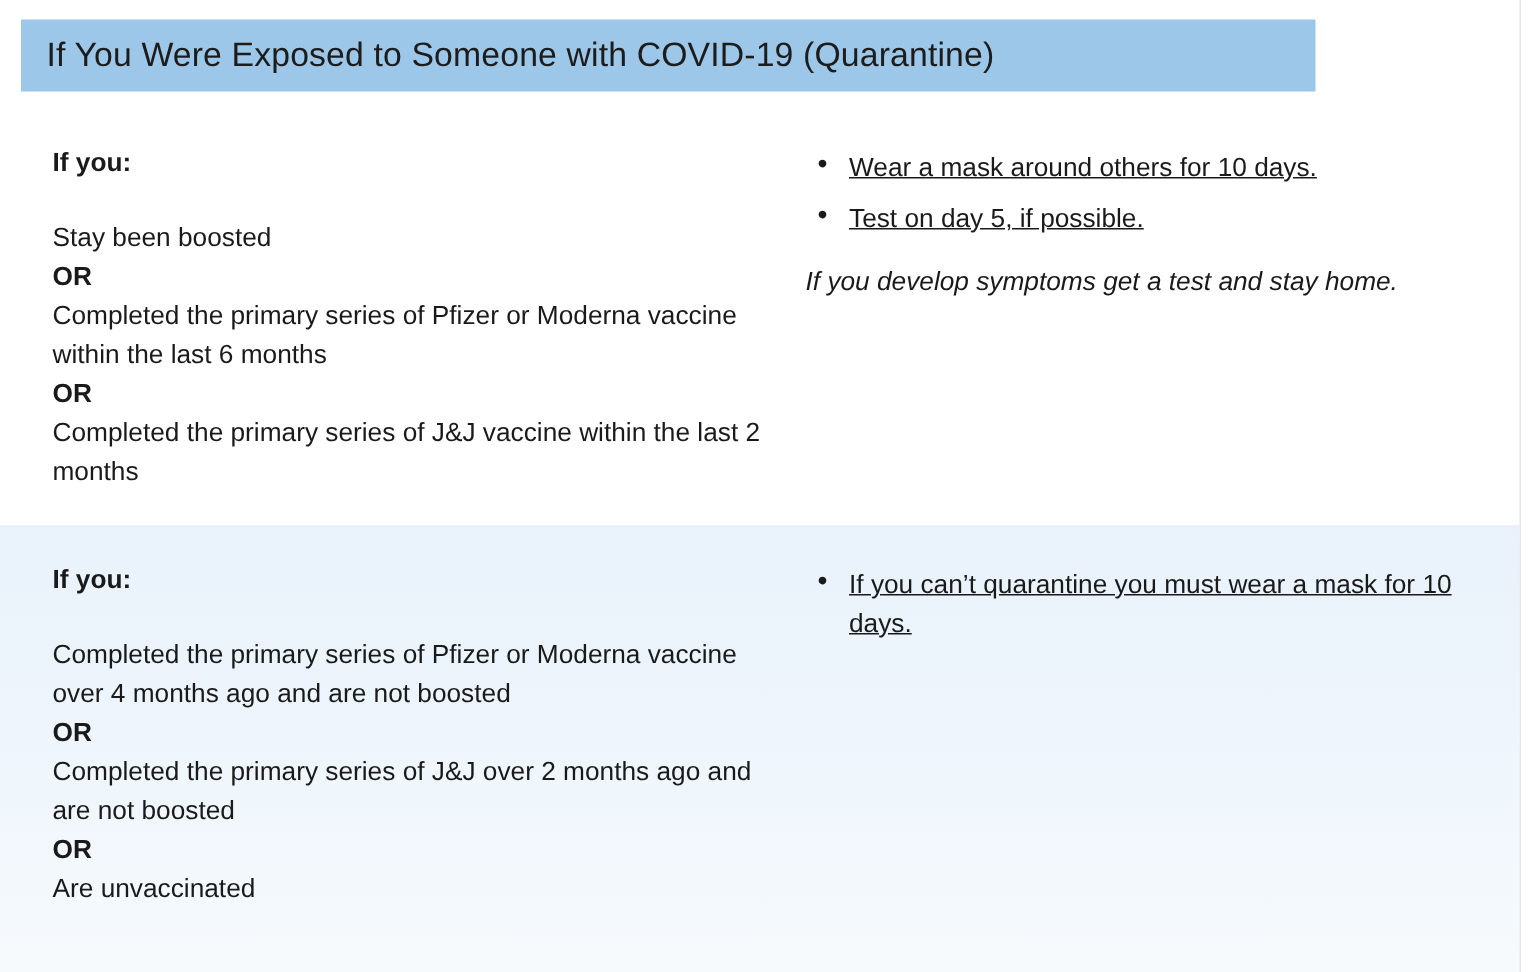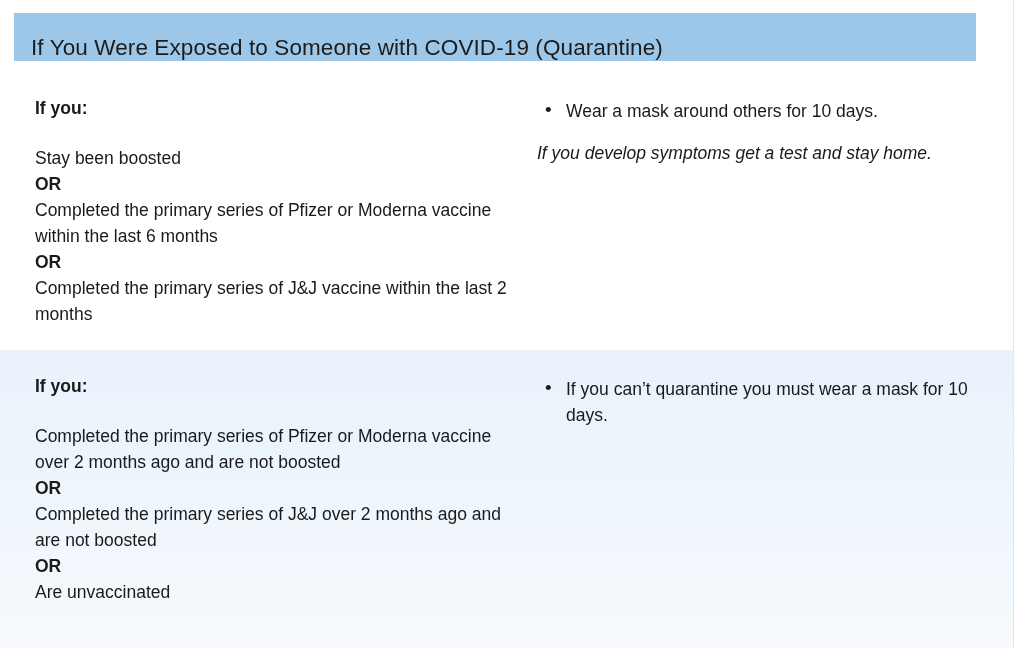--- a/index.html
+++ b/index.html
@@ -28,25 +28,25 @@
     right: 0;
     width: 10px;
     height: 648px;
     background: #ffffff;
     border-left: 1px solid #e6e6e6;
   }
   .title-bar {
     position: absolute;
     left: 14px;
     top: 13px;
-    width: 962px;
+    width: 863px;
     height: 48px;
     background: #9cc7e8;
     display: flex;
-    align-items: flex-end;
+    align-items: center;
     box-sizing: border-box;
     padding-left: 17px;
   }
   .title-bar .title-text {
     font-size: 22.5px;
     color: #1c1c1c;
     letter-spacing: 0.1px;
     white-space: nowrap;
   }
   .section {
@@ -96,20 +96,21 @@
     font-weight: bold;
     display: block;
   }
   .crit .item {
     display: block;
   }
   ul.bullets {
     list-style: none;
     margin: 0;
     padding: 0;
+    text-decoration: underline;
   }
   ul.bullets li {
     position: relative;
     font-size: 17.5px;
     line-height: 26px;
     color: #1a1a1a;
     padding-left: 29px;
     margin-bottom: 8px;
   }
   ul.bullets li::before {
@@ -151,30 +152,31 @@
         <span class="item">Stay been boosted</span>
         <span class="or">OR</span>
         <span class="item">Completed the primary series of Pfizer or Moderna vaccine within the last 6 months</span>
         <span class="or">OR</span>
         <span class="item">Completed the primary series of J&amp;J vaccine within the last 2 months</span>
       </div>
     </div>
     <div class="col-right">
       <ul class="bullets">
         <li>Wear a mask around others for 10 days.</li>
+        <li>Test on day 5, if possible.</li>
       </ul>
       <p class="note">If you develop symptoms get a test and stay home.</p>
     </div>
   </div>
 
   <div class="section section-two">
     <div class="col-left">
       <p class="ifyou">If you:</p>
       <div class="crit">
-        <span class="item">Completed the primary series of Pfizer or Moderna vaccine over 2 months ago and are not boosted</span>
+        <span class="item">Completed the primary series of Pfizer or Moderna vaccine over 4 months ago and are not boosted</span>
         <span class="or">OR</span>
         <span class="item">Completed the primary series of J&amp;J over 2 months ago and are not boosted</span>
         <span class="or">OR</span>
         <span class="item">Are unvaccinated</span>
       </div>
     </div>
     <div class="col-right">
       <ul class="bullets">
         <li>If you can’t quarantine you must wear a mask for 10 days.</li>
       </ul>

